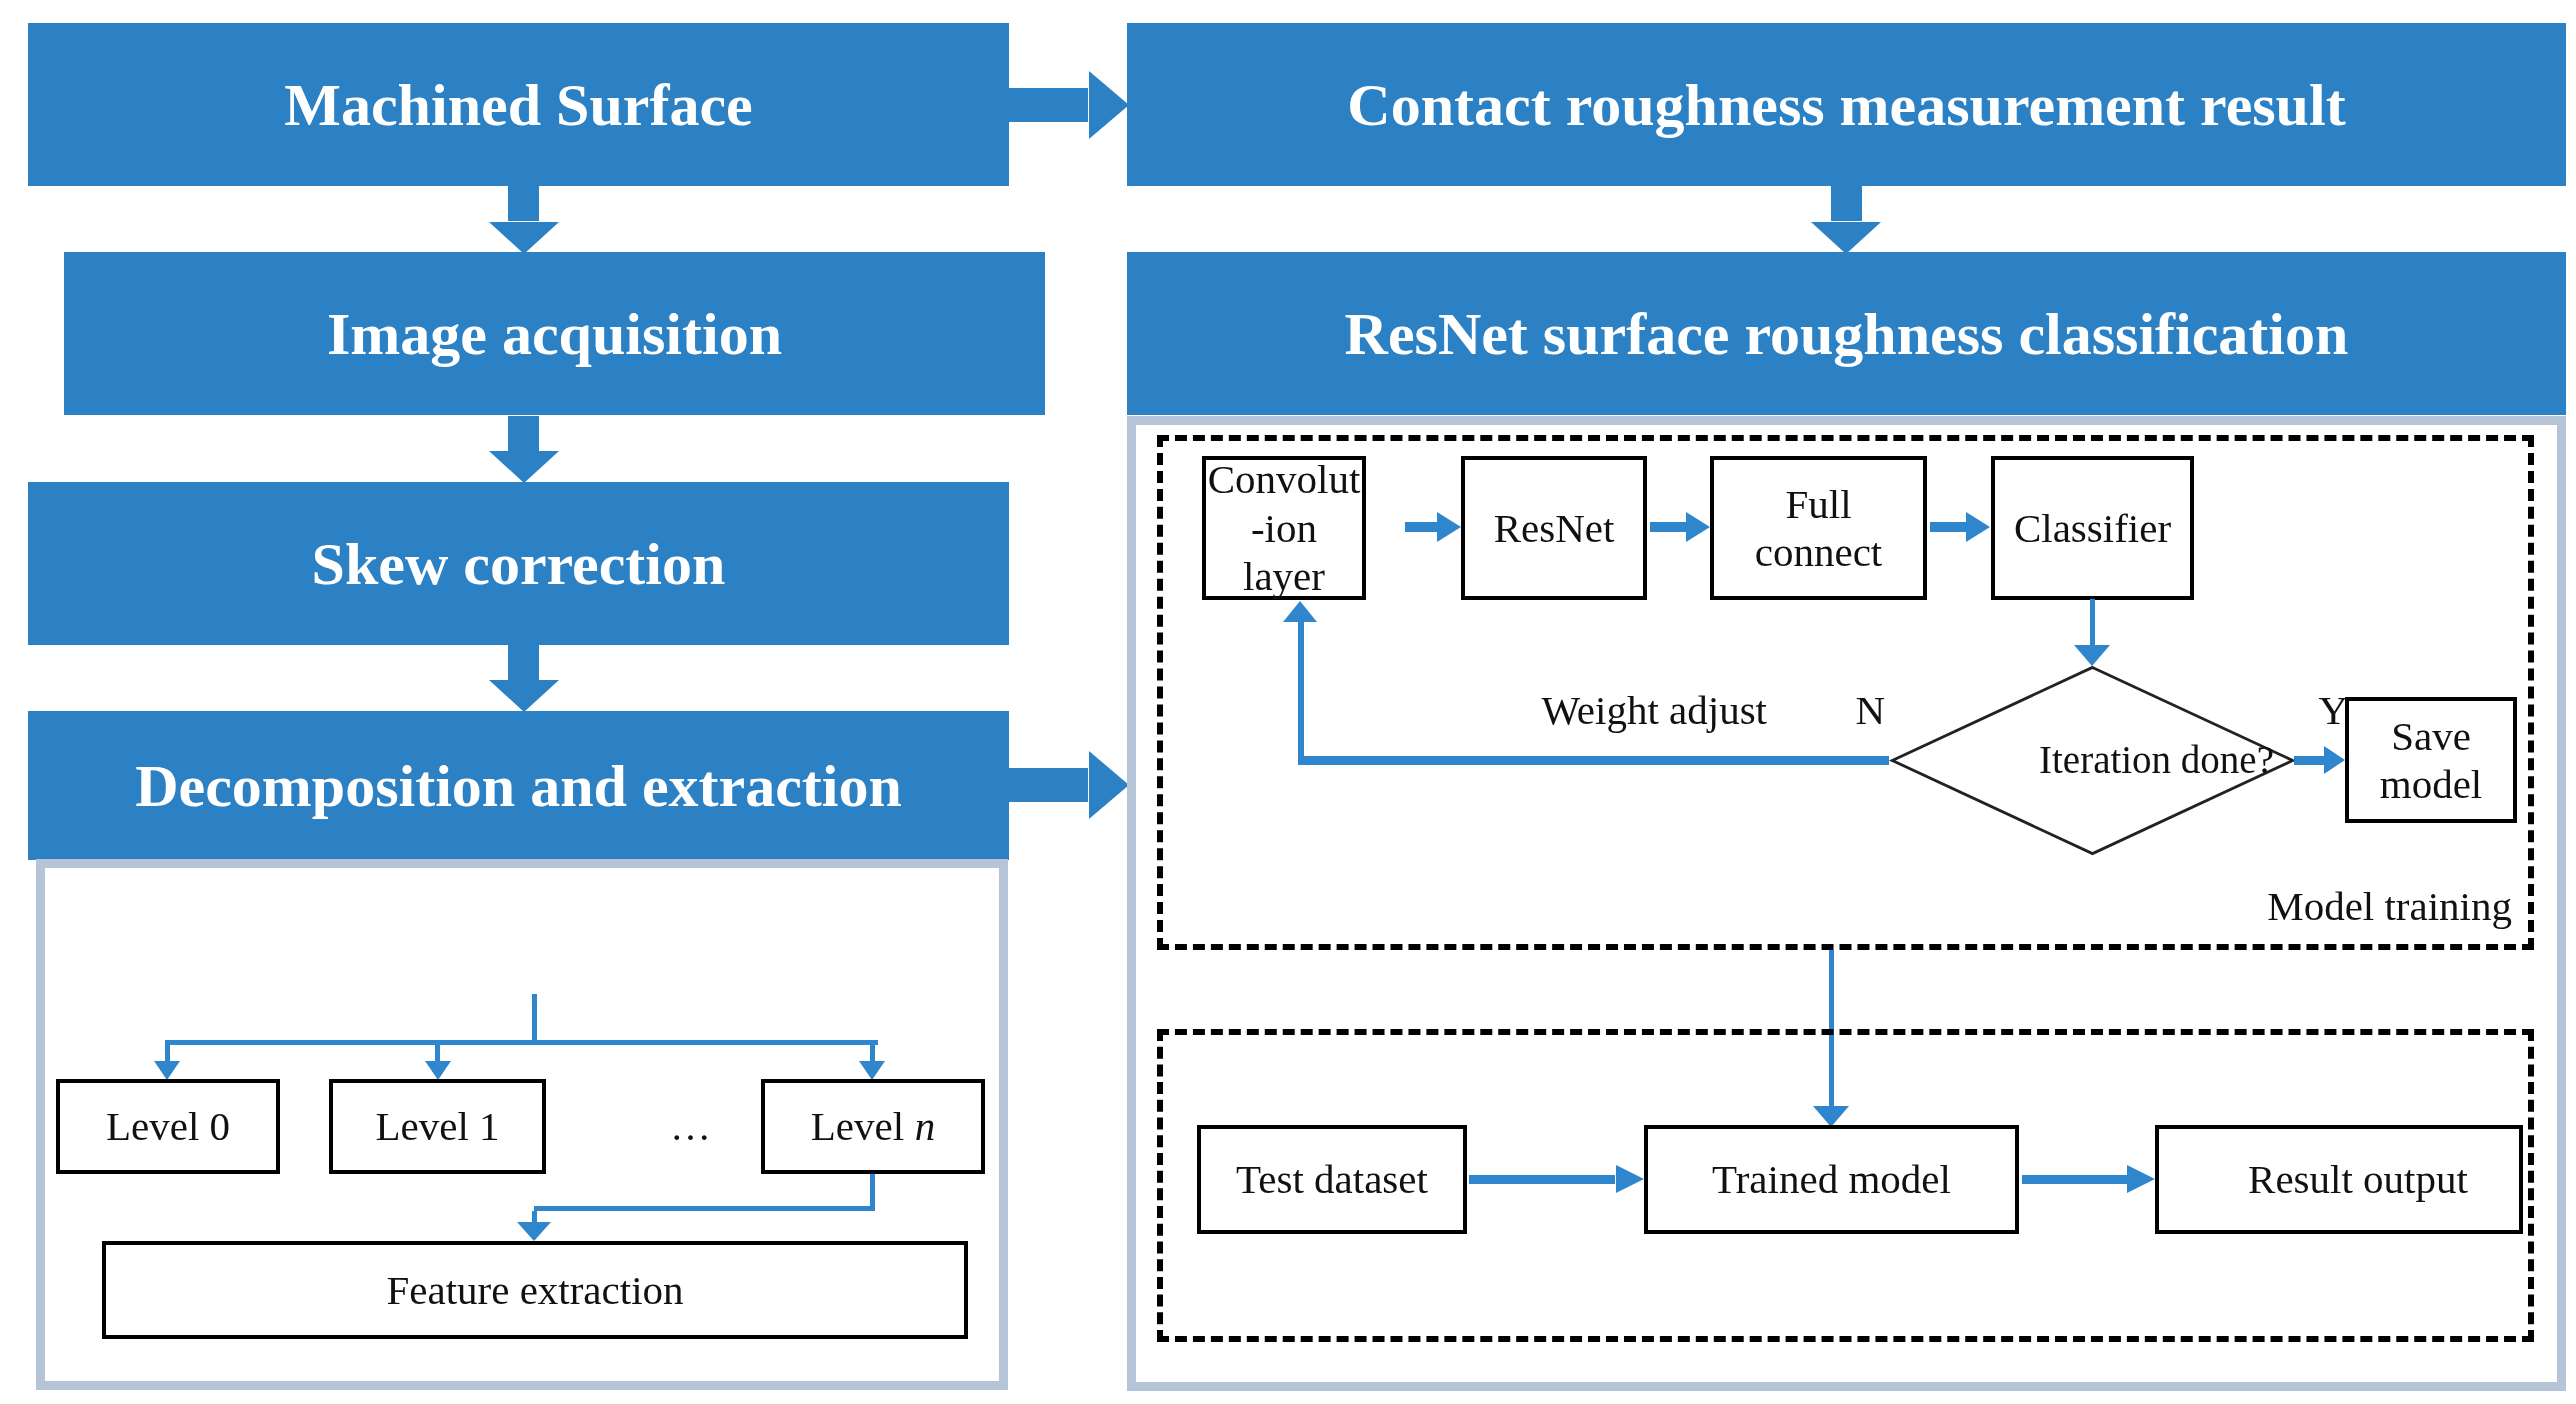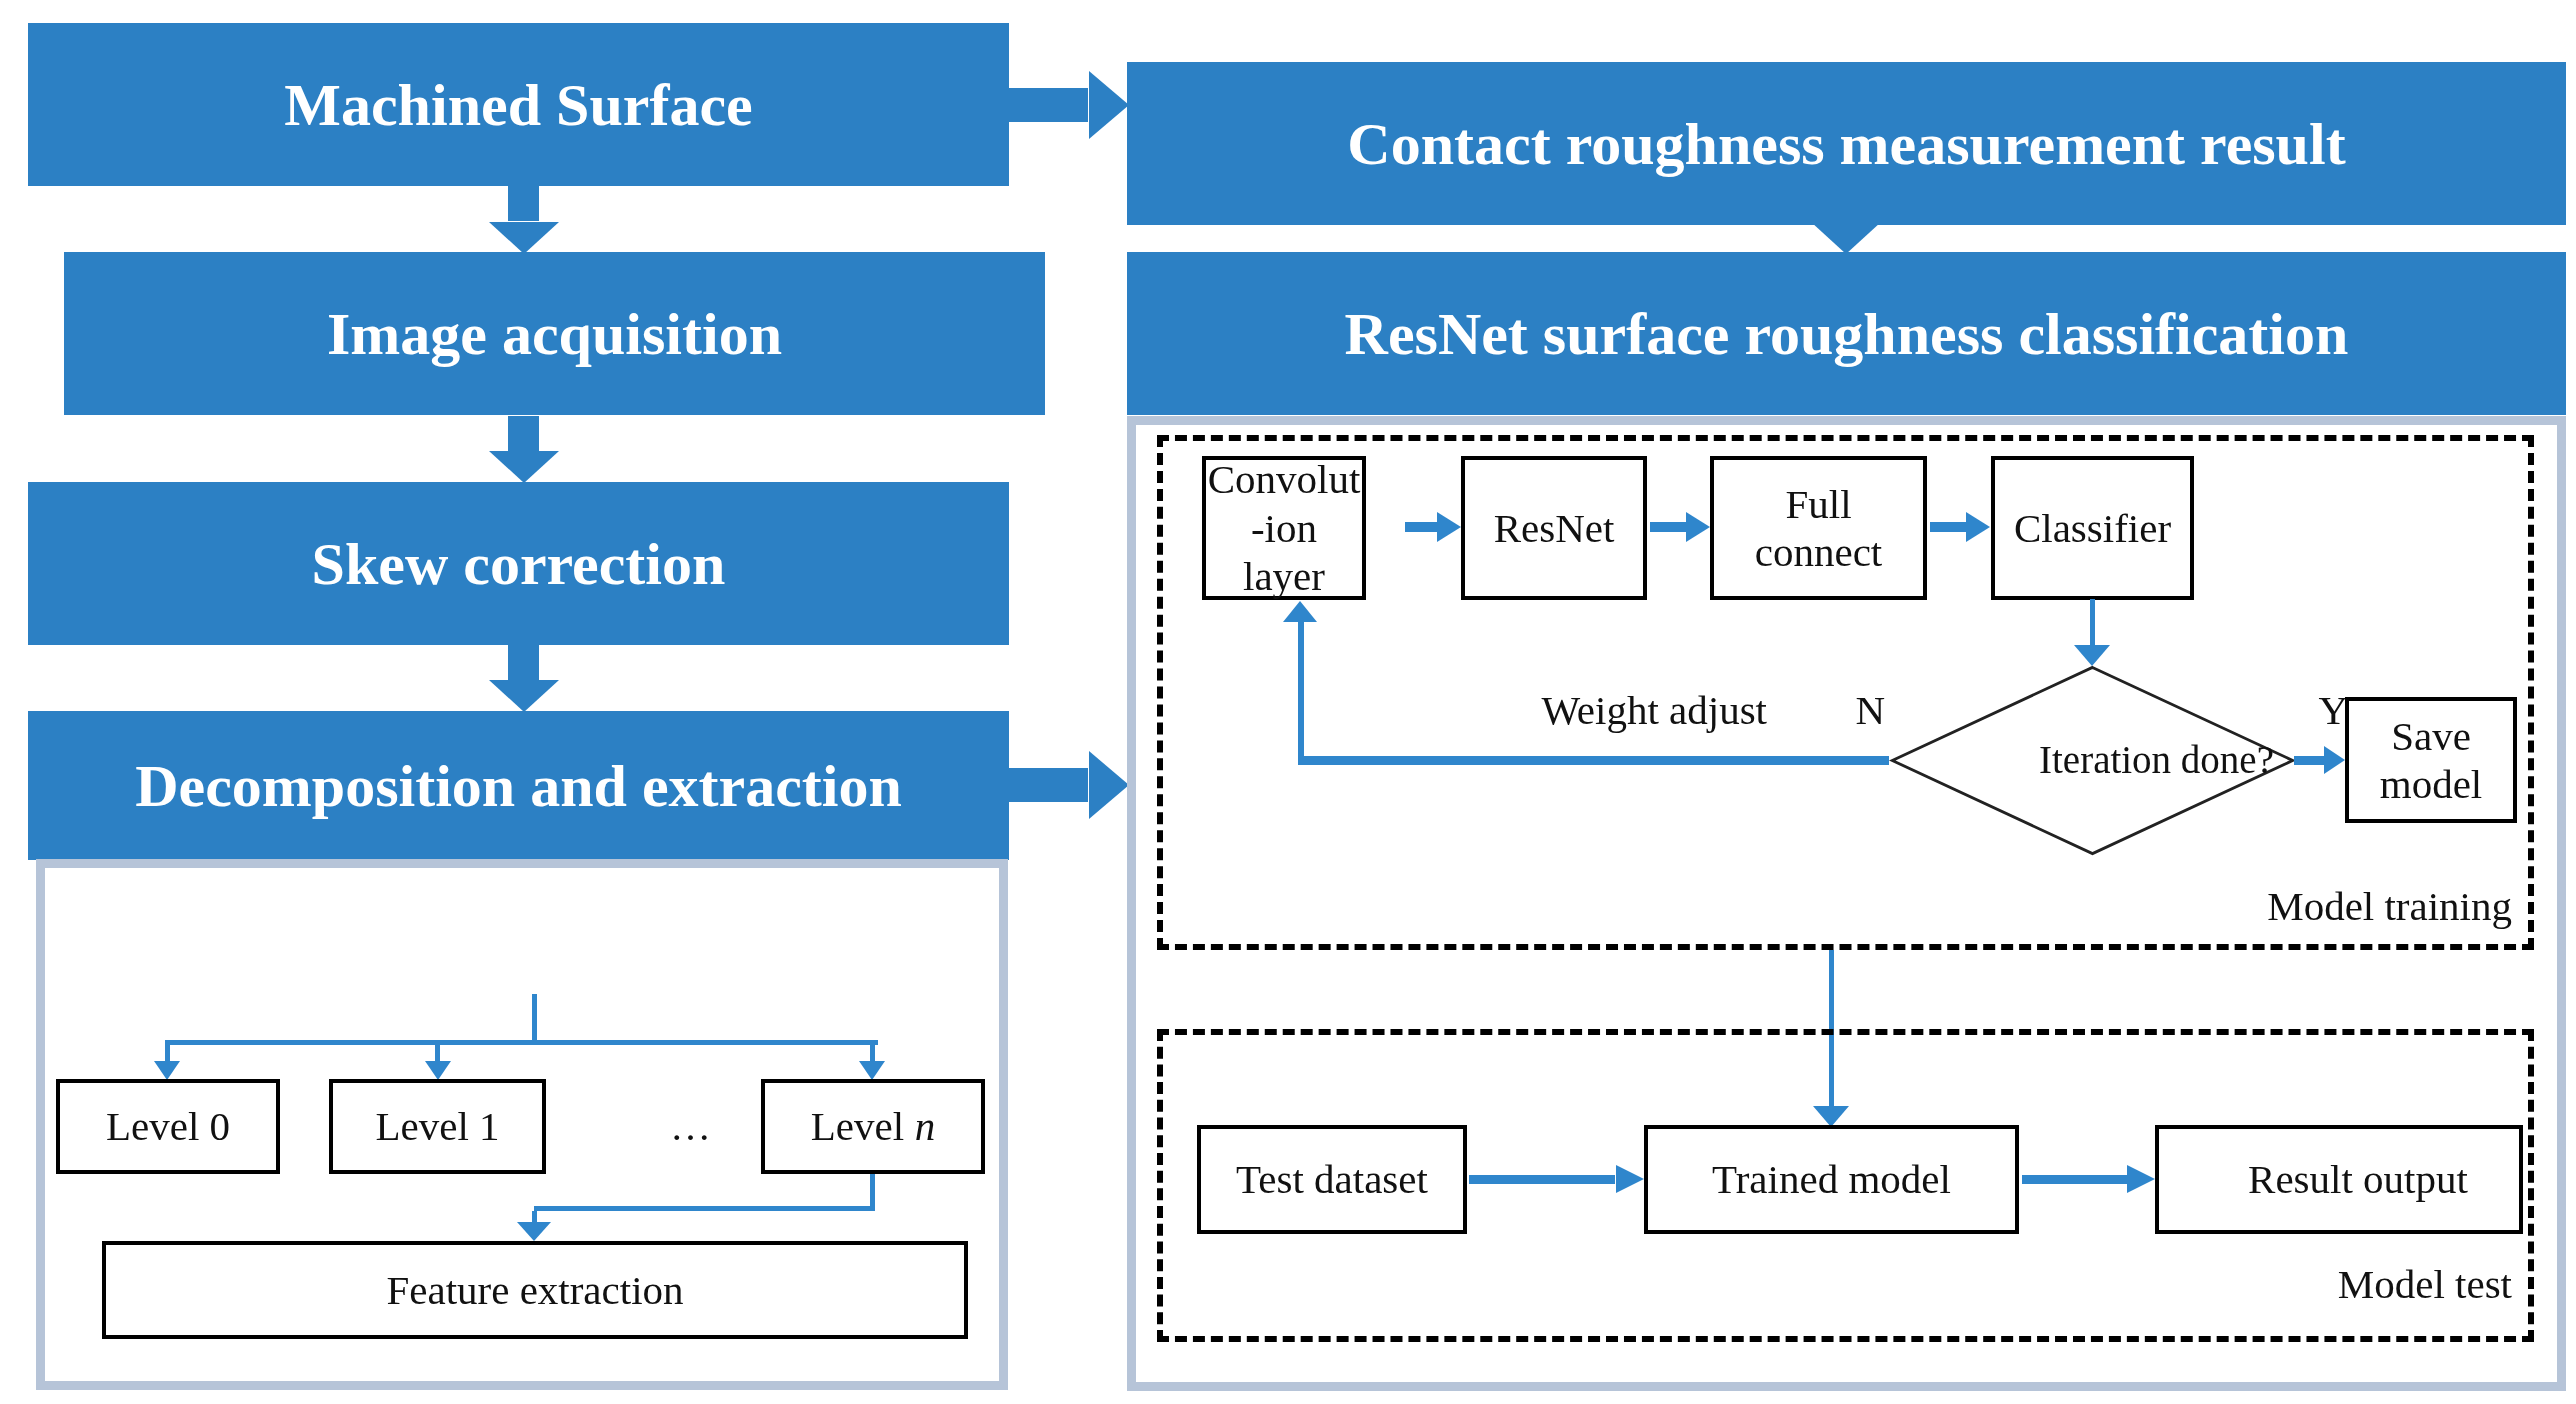--- a/index.html
+++ b/index.html
@@ -106,21 +106,21 @@
   <div class="wbox" style="left:102px;top:1241px;width:866px;height:98px;">
     <span>Feature extraction</span>
   </div>
 
   <div class="blk" style="left:1009px;top:88px;width:79px;height:34px;"></div>
   <div class="tri tri-right-big" style="left:1089px;top:71px;"></div>
 
   <div class="blk" style="left:1009px;top:768px;width:79px;height:34px;"></div>
   <div class="tri tri-right-big" style="left:1089px;top:751px;"></div>
 
-  <div class="hdr" style="left:1127px;top:23px;width:1439px;height:163px;margin-top:39px;">
+  <div class="hdr" style="left:1127px;top:23px;width:1439px;height:163px;">
     <span>Contact roughness measurement result</span>
   </div>
 
   <div class="blk" style="left:1831px;top:186px;width:31px;height:35px;"></div>
   <div class="tri tri-down-big" style="left:1811px;top:222px;"></div>
 
   <div class="hdr" style="left:1127px;top:252px;width:1439px;height:163px;">
     <span>ResNet surface roughness classification</span>
   </div>
 
@@ -202,18 +202,15 @@
   <div class="wbox" style="left:1644px;top:1125px;width:375px;height:109px;">
     <span>Trained model</span>
   </div>
   <div class="line" style="left:2022px;top:1175px;width:106px;height:9px;"></div>
   <div class="tri tri-right-md" style="left:2127px;top:1165px;"></div>
 
   <div class="wbox" style="left:2155px;top:1125px;width:368px;height:109px;padding-left:38px;">
     <span>Result output</span>
   </div>
 
-  <div class="lbl right" style="left:2148px;top:1260px;width:364px;height:49px;">
-    <span>Model test</span>
-  </div>
 
 </div>
 
 
 </body></html>

